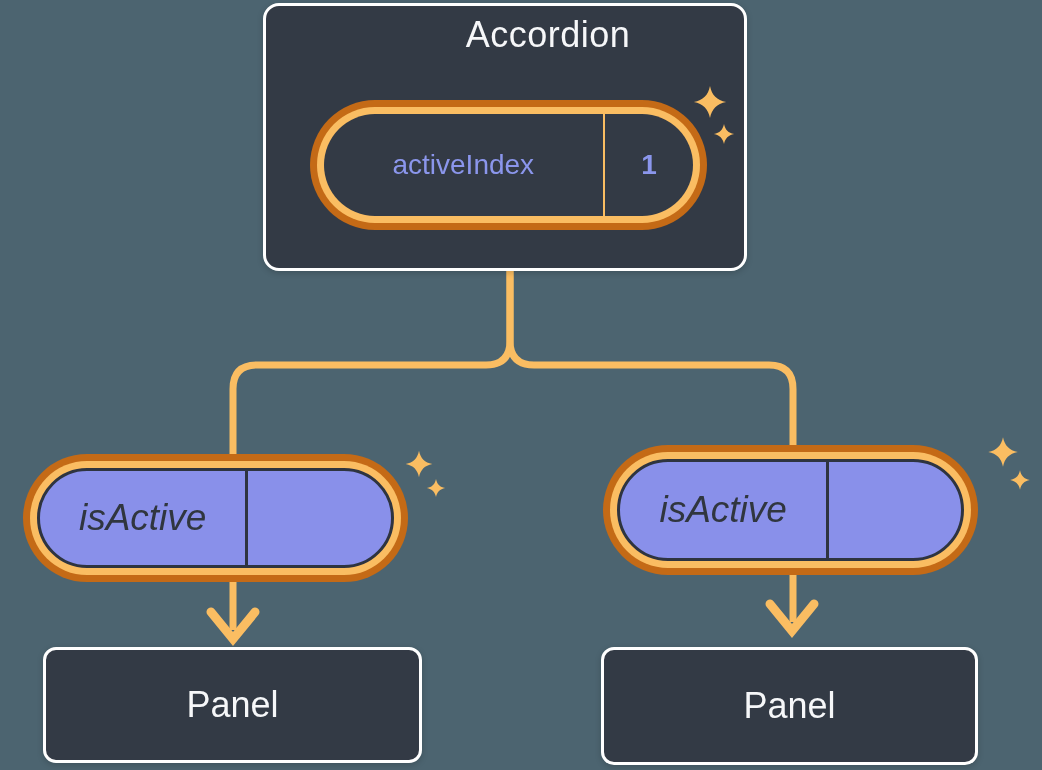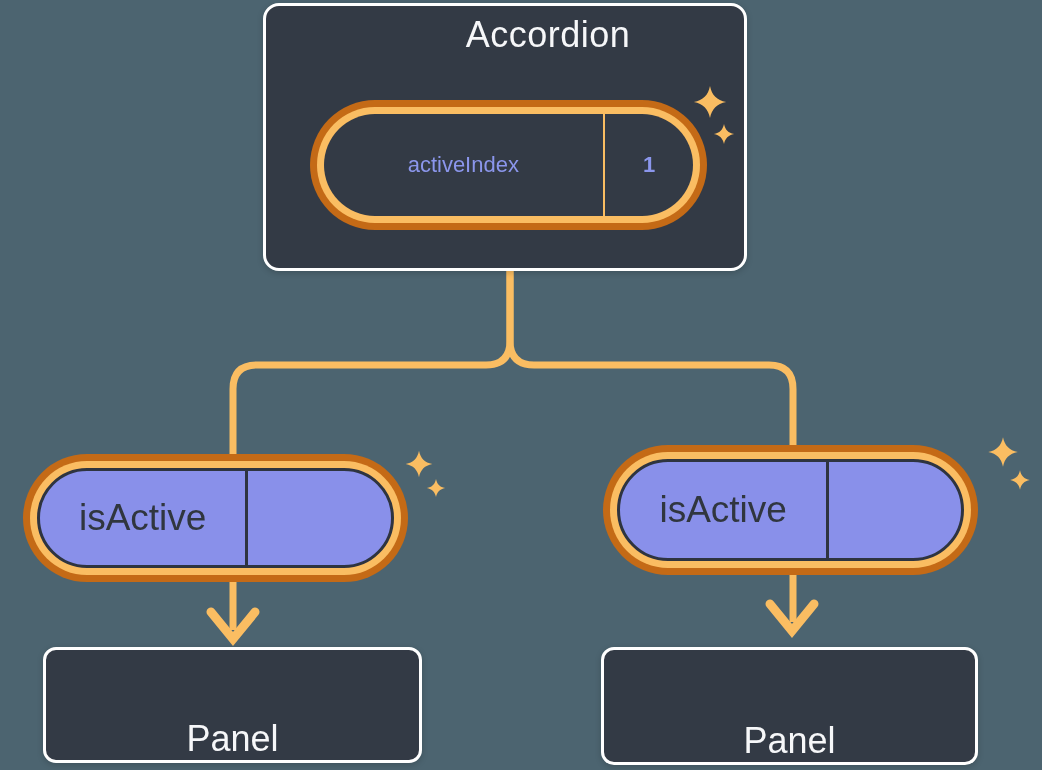--- a/index.html
+++ b/index.html
@@ -17,21 +17,21 @@
     border:3px solid var(--card_border,#FFFFFF);
     border-radius:16px;
     box-shadow:0 2px 6px rgba(0,0,0,0.18);
   }
   .card-title{
     position:absolute; left:0; top:8px; width:100%;
     text-align:center; font-size:36px; font-weight:400;
     color:var(--text_light,#F6F7F9); letter-spacing:0.5px;margin-left:43px;
   }
   .panel-card{
-    display:flex; align-items:flex-end; justify-content:center;
+    display:flex; align-items:center; justify-content:center;
     font-size:36px; color:var(--text_light,#F6F7F9);
     border-radius:13px;
   }
 
   
   .pill-outer{
     position:absolute; box-sizing:border-box;
     background:var(--ring_dark,#C46A16);
     border-radius:999px; padding:7px;
   }
@@ -44,29 +44,29 @@
     box-sizing:border-box; height:100%;
     border-radius:999px; display:flex; align-items:stretch; overflow:hidden;
   }
   .pill-inner.dark{ background:var(--card_fill,#333A45); }
   .pill-inner.purple{
     background:var(--purple_fill,#8990EA);
     border:3px solid var(--pill_edge,#2E3440);
   }
   .pill-cell{
     display:flex; align-items:center; justify-content:center;
-    font-size:22px;
+    font-size:28px;
   }
   .pill-cell.grow{flex:1 1 auto;}
   .divider{width:2.5px; align-self:stretch;}
   .divider.orange{background:var(--ring_light,#FABD62);}
   .divider.dark{background:var(--pill_edge,#2E3440);}
   .state-name{color:var(--purple_text,#8B96EC); font-weight:400;}
   .state-value{color:var(--purple_text,#8B96EC); font-weight:700;}
-  .prop-name{color:var(--text_dark,#30363F); font-weight:400; font-size:37px;}
+  .prop-name{color:var(--text_dark,#30363F); font-weight:400; font-size:37px;font-style:italic;}
   .prop-value{color:var(--text_dark,#30363F); font-weight:700; font-size:37px;}
 </style>
 </head>
 <body>
 
 <div id="canvas">
 
   <svg class="layer" width="1042" height="770">
     <g stroke="#FABD62" stroke-width="7" fill="none">
       <path d="M510 269 L510 341 Q510 365 486 365 L257 365 Q233 365 233 389 L233 630"></path>

